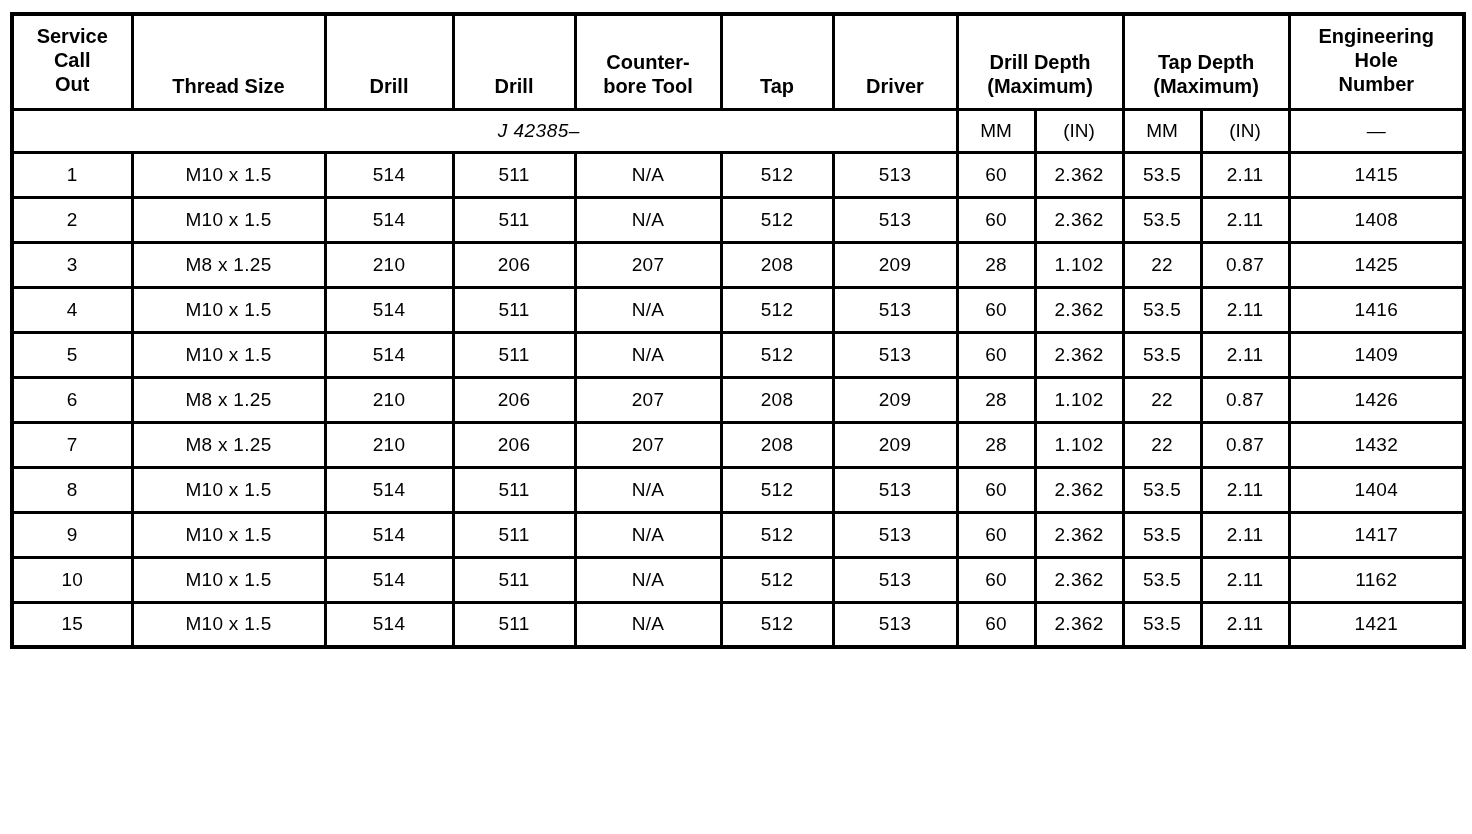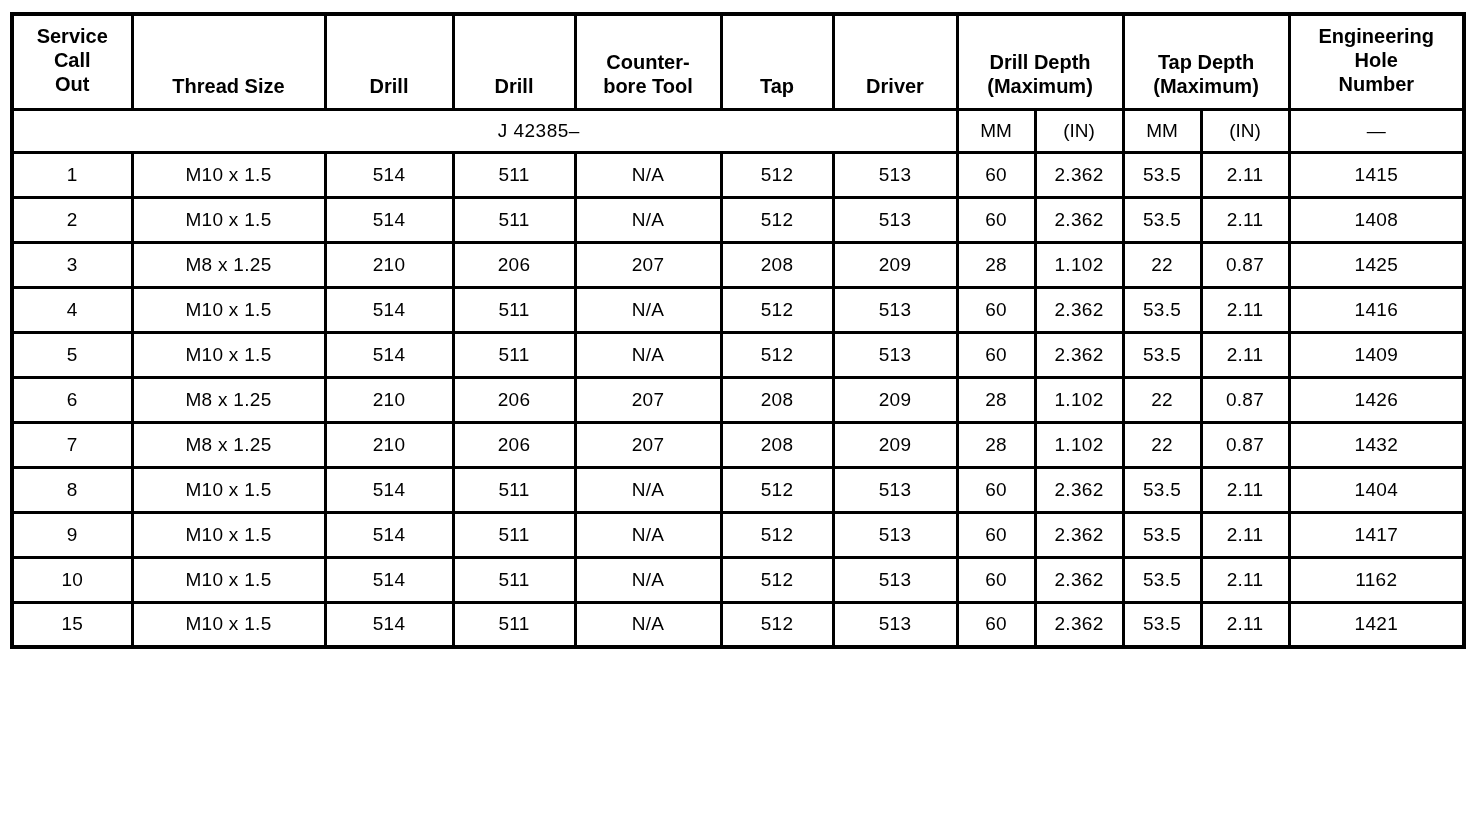--- a/index.html
+++ b/index.html
@@ -48,20 +48,21 @@
   
   .tool-table tr.subheader-row td {
     height: 43px;
     font-size: 19px;
     font-weight: normal;
     vertical-align: middle;
   }
   .tool-table td.tool-prefix-cell {
     padding-left: 110px; 
     letter-spacing: 0.5px;
+    font-style: italic;
   }
   
   .tool-table tbody td {
     height: 45px;
     font-size: 19px;
     vertical-align: middle;
     letter-spacing: 0.3px;
   }
 </style>
 </head>

